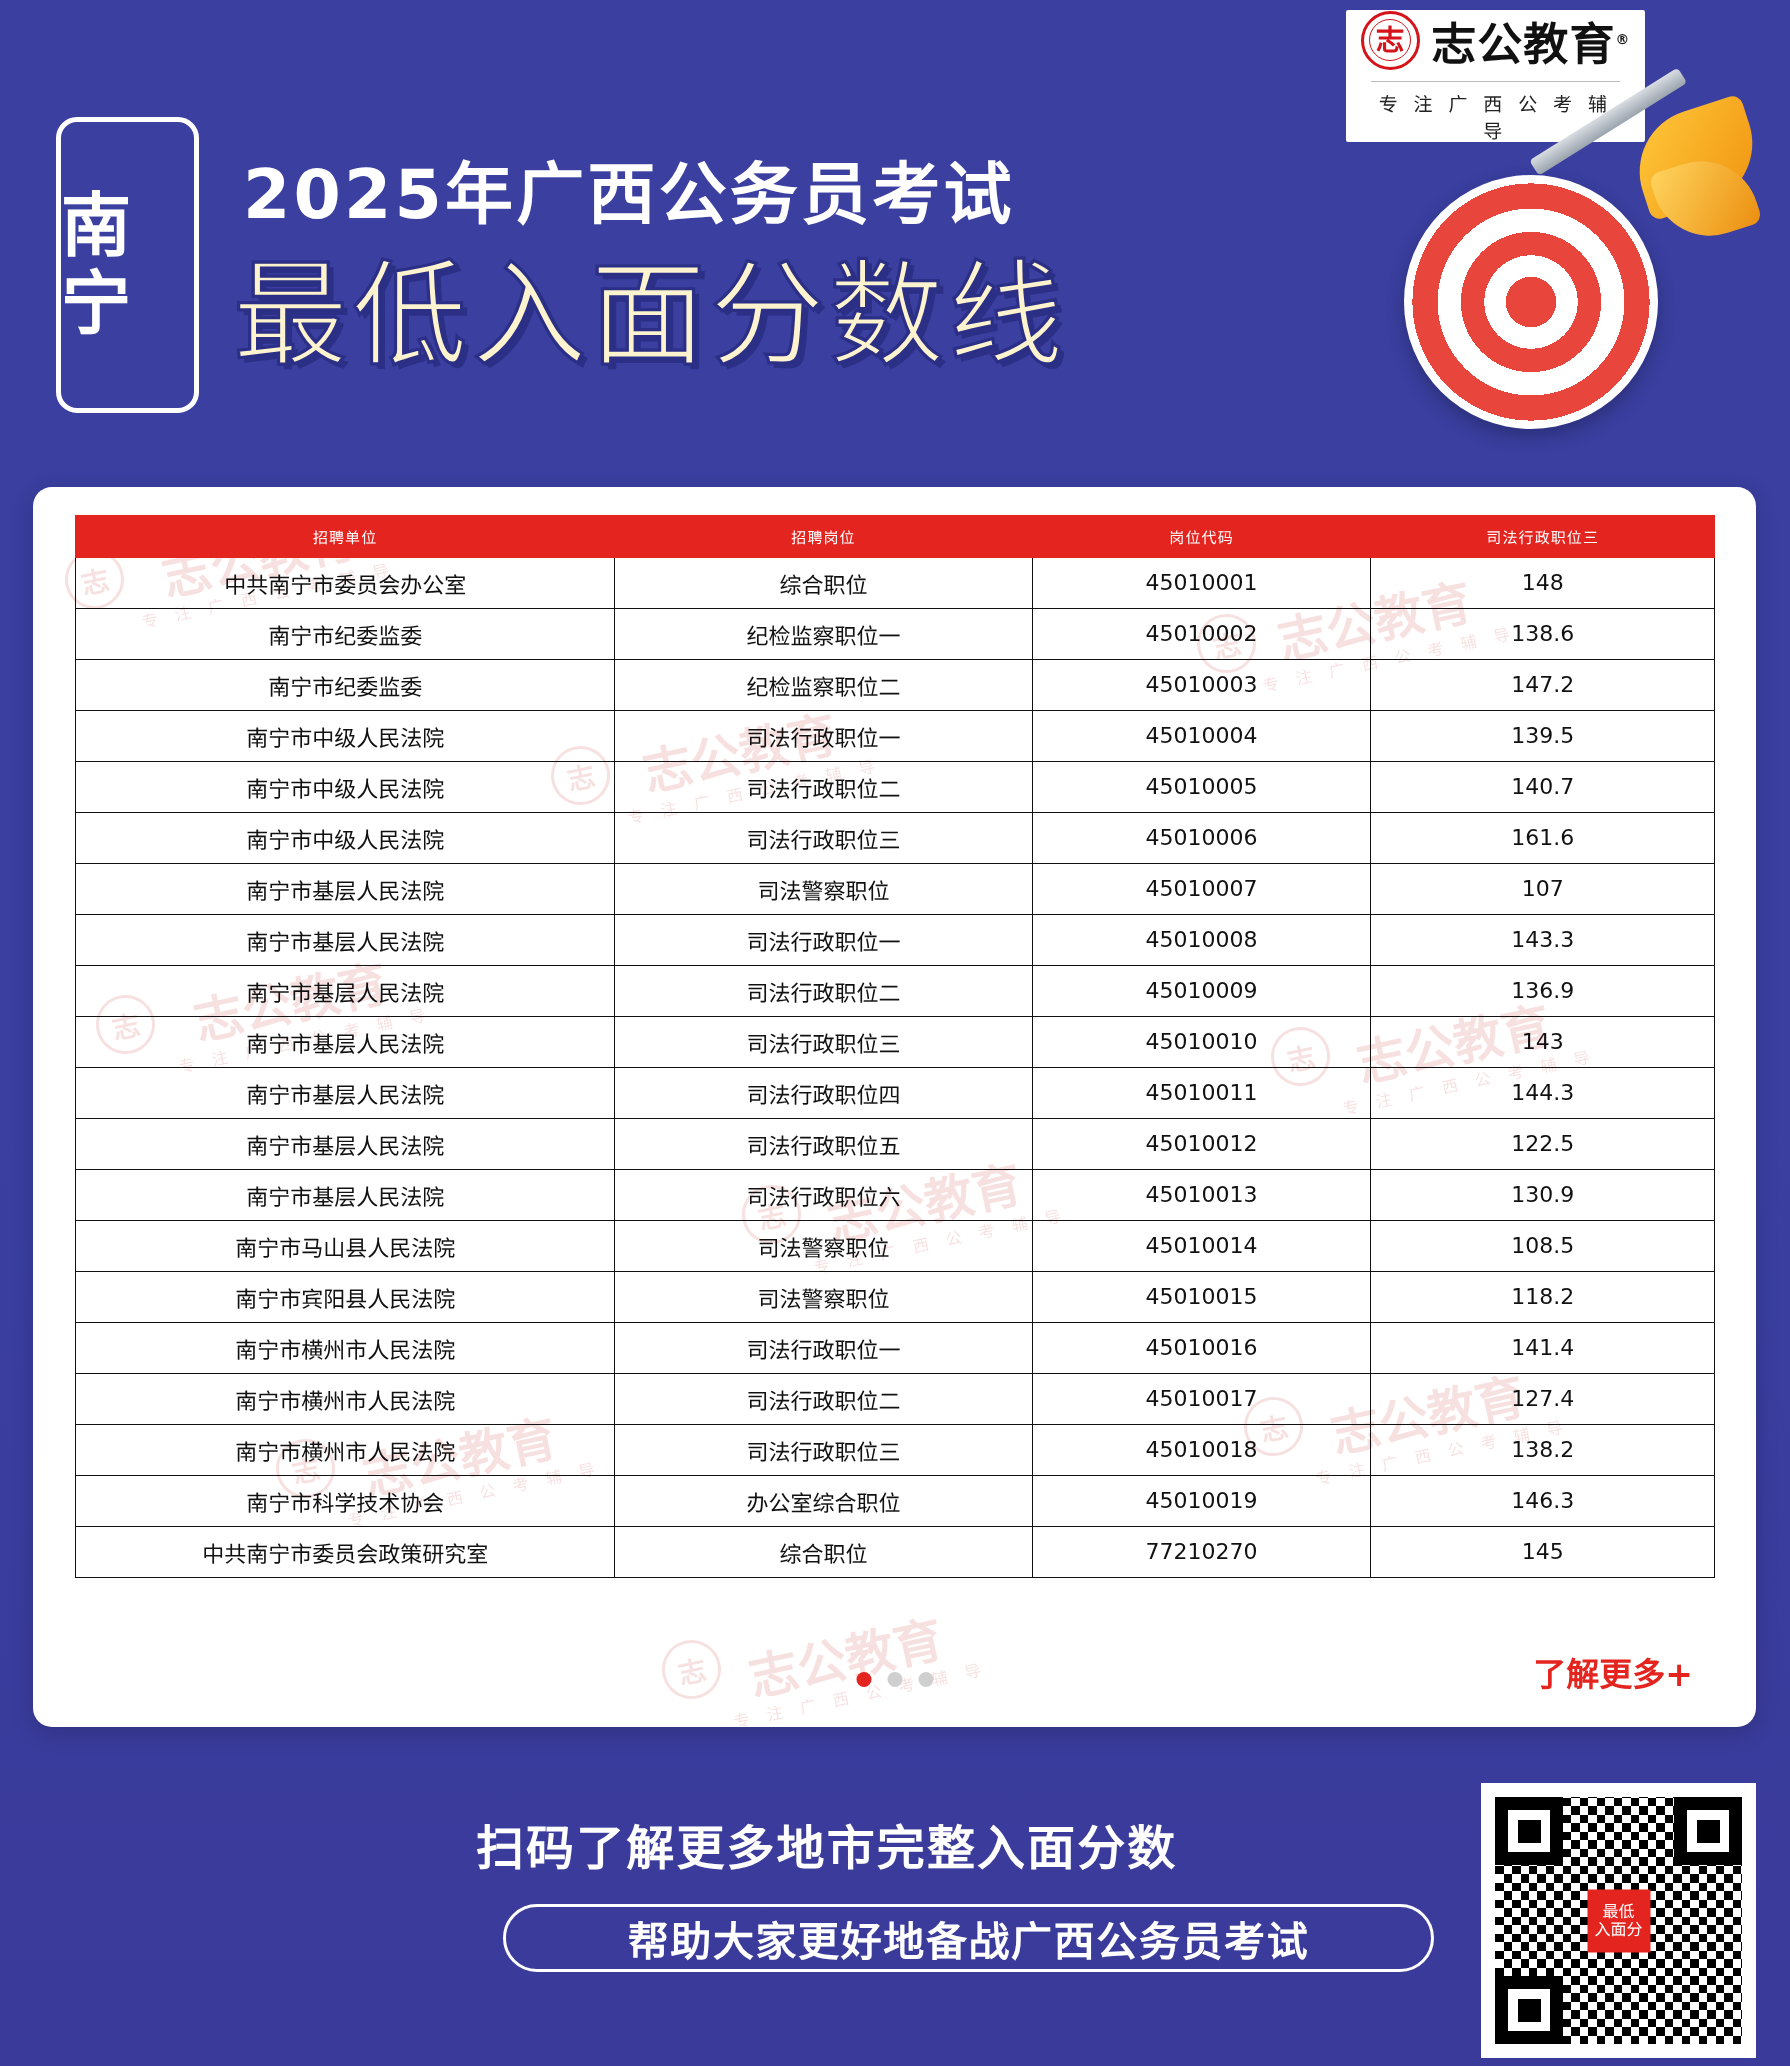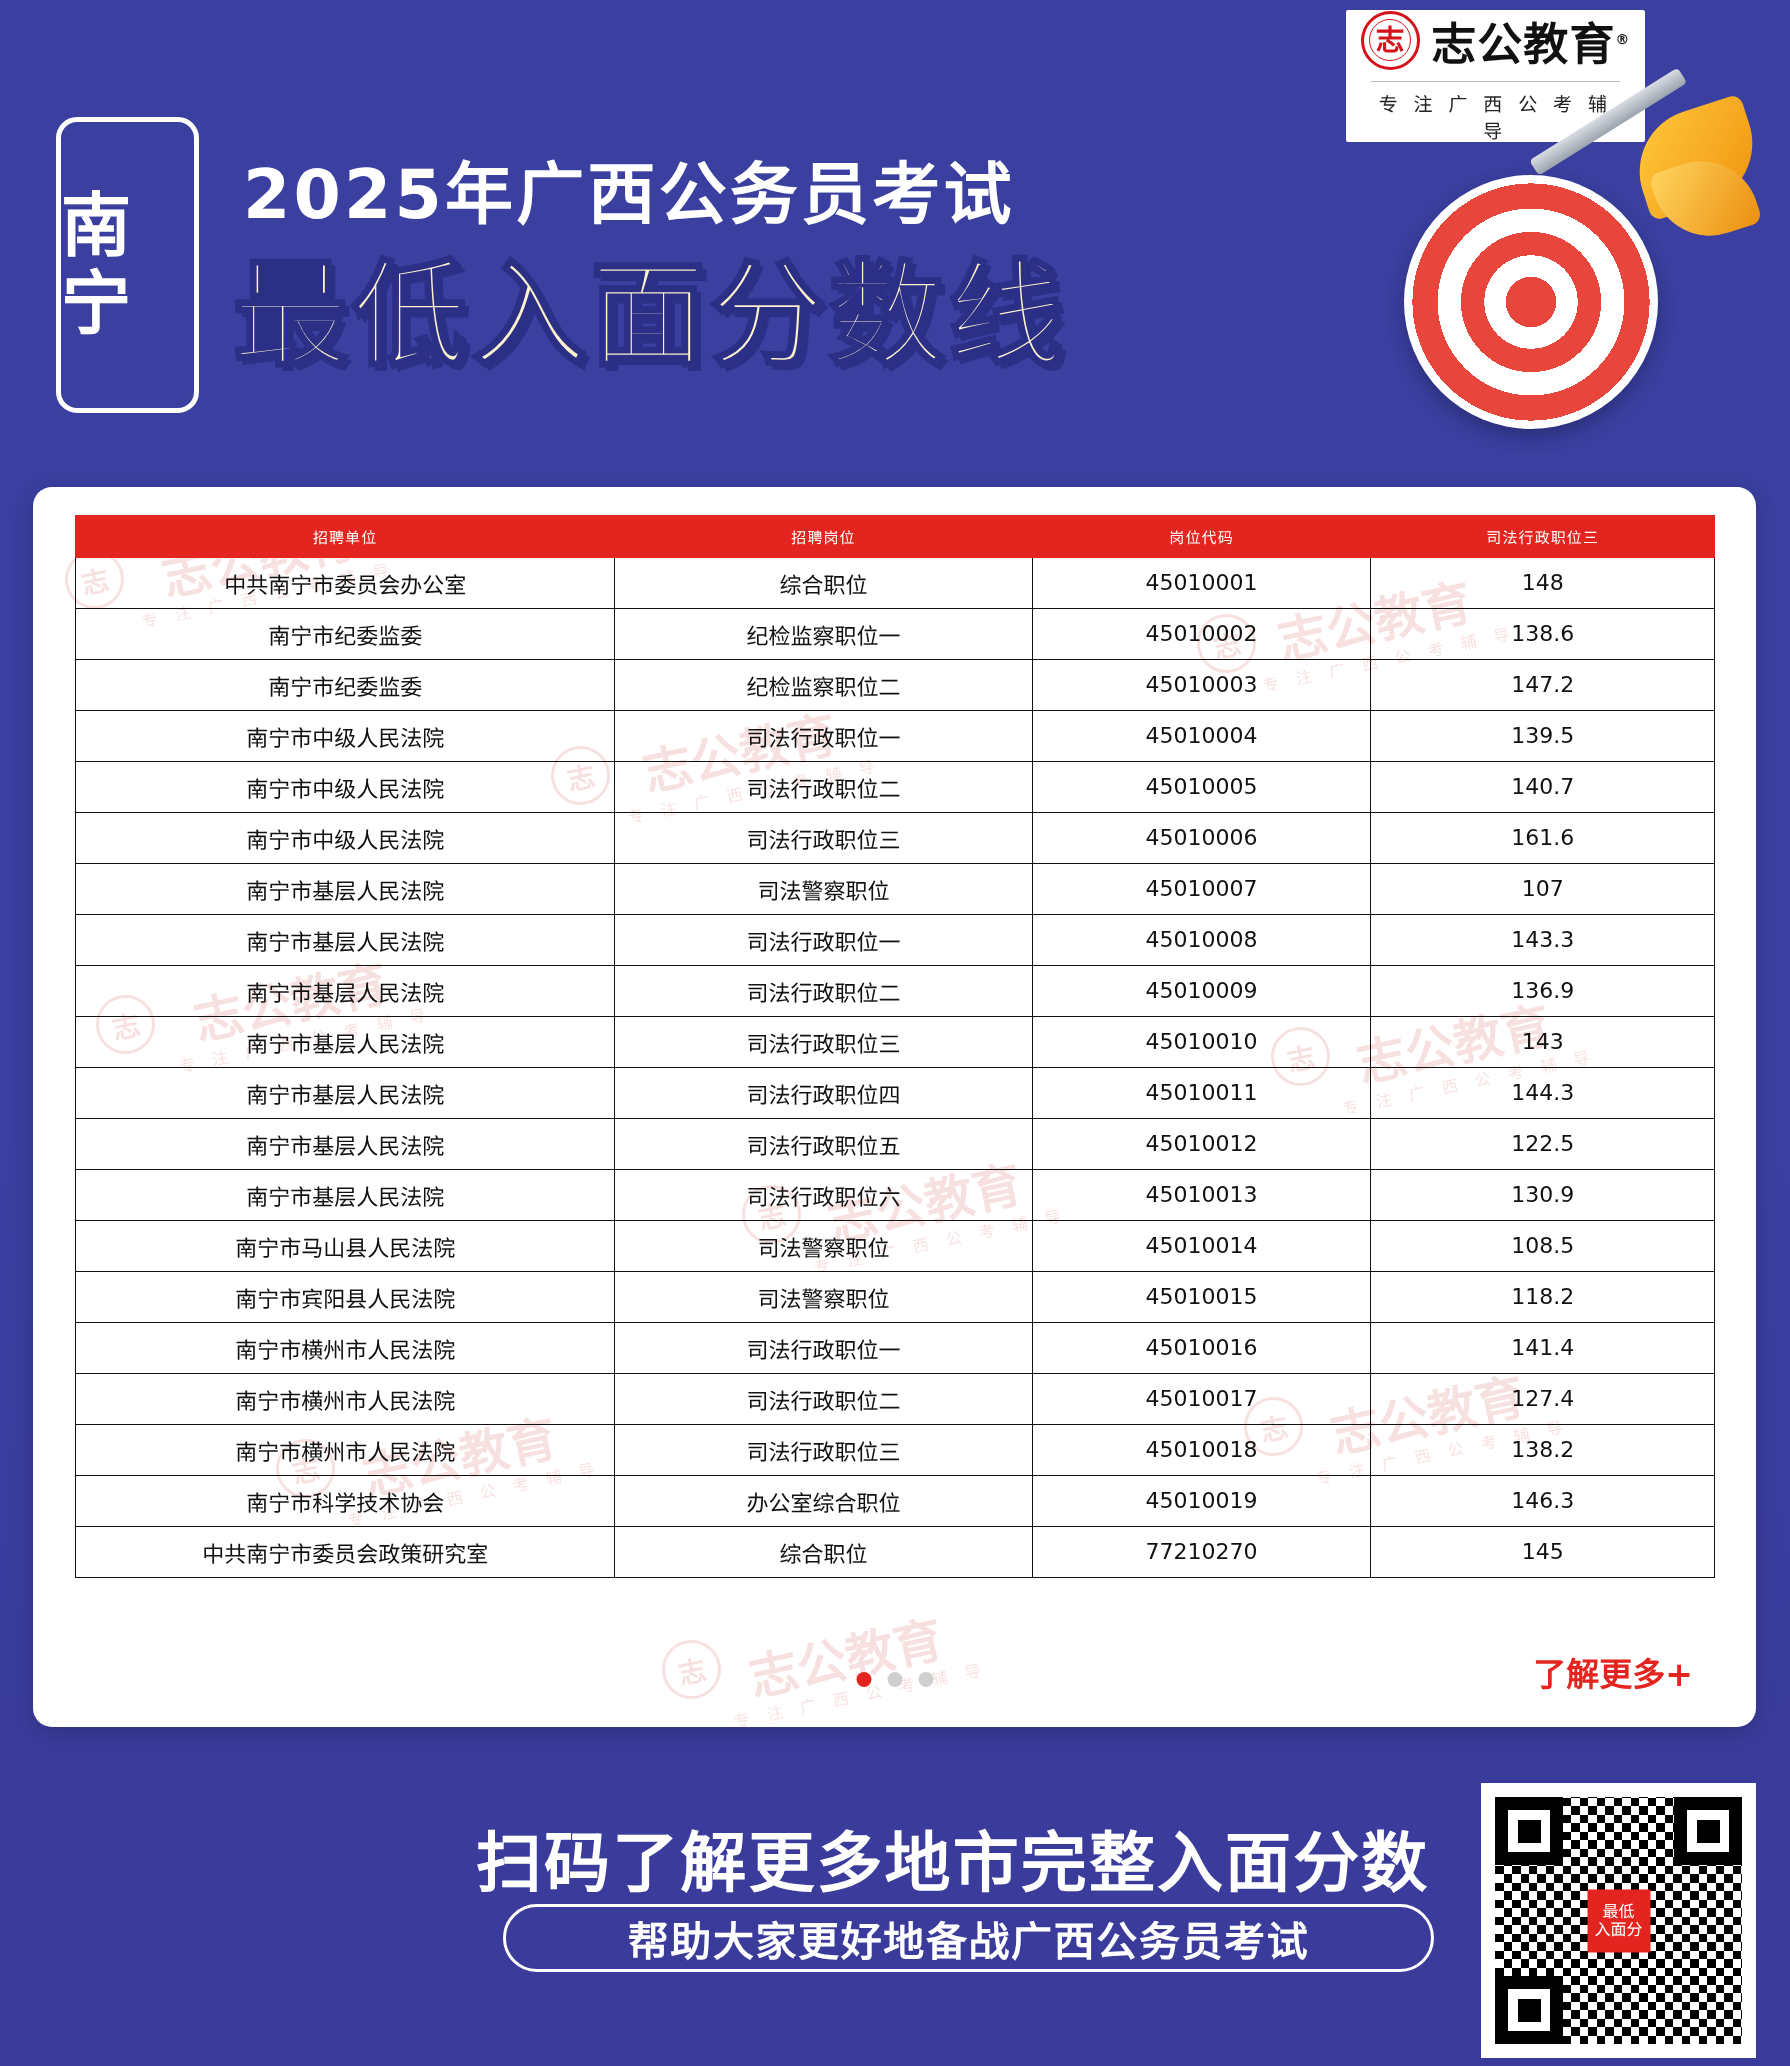--- a/index.html
+++ b/index.html
@@ -73,21 +73,21 @@
     font-family: "DejaVu Sans", sans-serif;
   }
   .title-line1 {
     position: absolute; top: 139px; left: 243px;
     color: #ffffff; font-size: 68px; font-weight: bold;
     letter-spacing: 3.2px;
     font-family: "DejaVu Sans", sans-serif;
   }
   .title-line2 {
     position: absolute; top: 222px; left: 233px;
-    color: #fdf3cf; font-size: 115px; font-weight: bold;
+    color: #fdf3cf; font-size: 115px; font-weight: normal;
     letter-spacing: 4.2px;
     -webkit-text-stroke: 3.2px #2b2f85;
     text-shadow: 5.3px 5.3px 0 #2b2f85;
     font-family: "DejaVu Sans", sans-serif;
   }
 
   
   .target {
     position: absolute; top: 175px; left: 1404px;
     width: 254px; height: 254px; border-radius: 50%;
@@ -200,21 +200,21 @@
   .dots span.active { background: #e3241f; }
   .more {
     position: absolute; bottom: 31px; right: 63px;
     color: #e3241f; font-size: 33px; font-weight: bold;
     font-family: "DejaVu Sans", sans-serif;
   }
 
   
   .footer-title {
     position: absolute; top: 1809px; left: 476px;
-    color: #ffffff; font-size: 66px; font-weight: bold; letter-spacing: 2.1px;
+    color: #ffffff; font-size: 48px; font-weight: bold; letter-spacing: 2.1px;
     font-family: "DejaVu Sans", sans-serif;
   }
   .footer-pill {
     position: absolute; top: 1904px; left: 503px;
     width: 931px; height: 68px;
     border: 3.7px solid #ffffff; border-radius: 42px;
     display: flex; align-items: center; justify-content: center;
   }
   .footer-pill span {
     color: #ffffff; font-size: 41px; font-weight: bold; letter-spacing: 1.6px;

